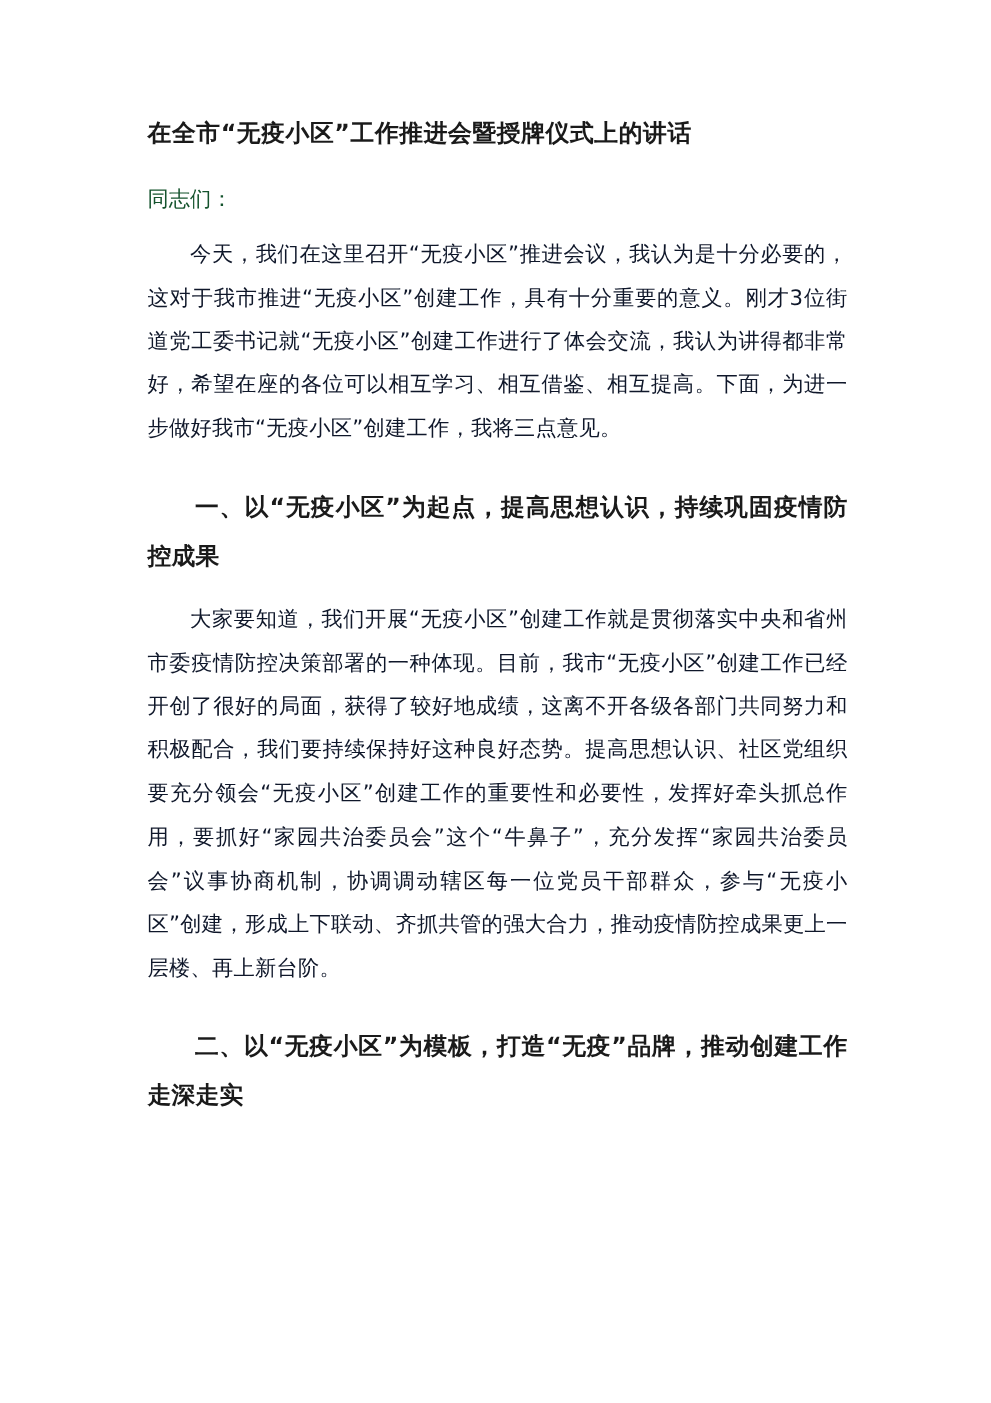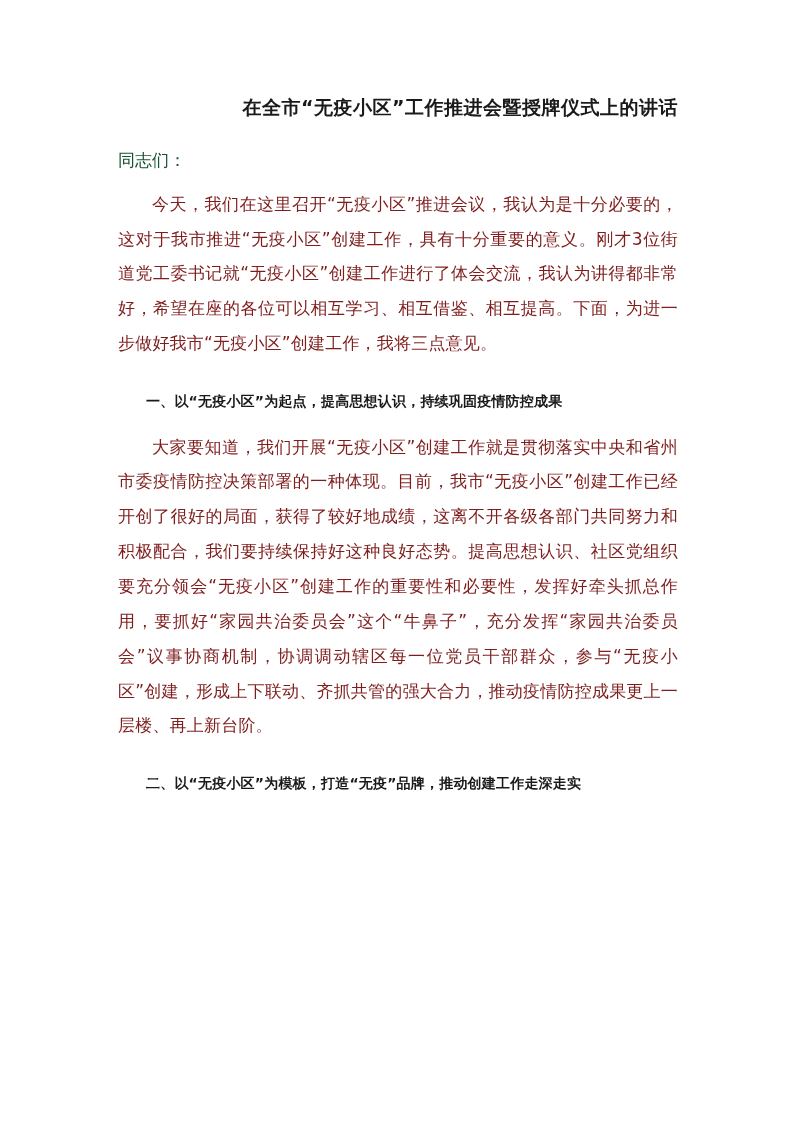--- a/index.html
+++ b/index.html
@@ -24,41 +24,41 @@
     top: 92px;
     width: 560px;
   }
   .doc-title {
     font-size: 19px;
     font-weight: bold;
     color: #1a1a1a;
     letter-spacing: 0.5px;
     line-height: 1.6;
     margin: 0 0 22px 0;
-    text-align: right;
+    text-align: left;
     white-space: nowrap;
   }
   .salutation {
     font-size: 17px;
     color: #14532d;
     line-height: 1.9;
     margin: 0 0 10px 0;
   }
   p.body-para {
     font-size: 17px;
-    color: #7f1d1d;
+    color: #0f172a;
     line-height: 2.05;
     margin: 0 0 18px 0;
     text-indent: 2em;
     text-align: justify;
     text-justify: inter-ideograph;
     letter-spacing: 0.2px;
   }
   h2.section-heading {
-    font-size: 14px;
+    font-size: 19px;
     font-weight: bold;
     color: #1a1a1a;
     line-height: 2.05;
     margin: 26px 0 14px 0;
     text-indent: 2em;
     text-align: justify;
     text-justify: inter-ideograph;
     letter-spacing: 0.2px;
   }
 </style>

